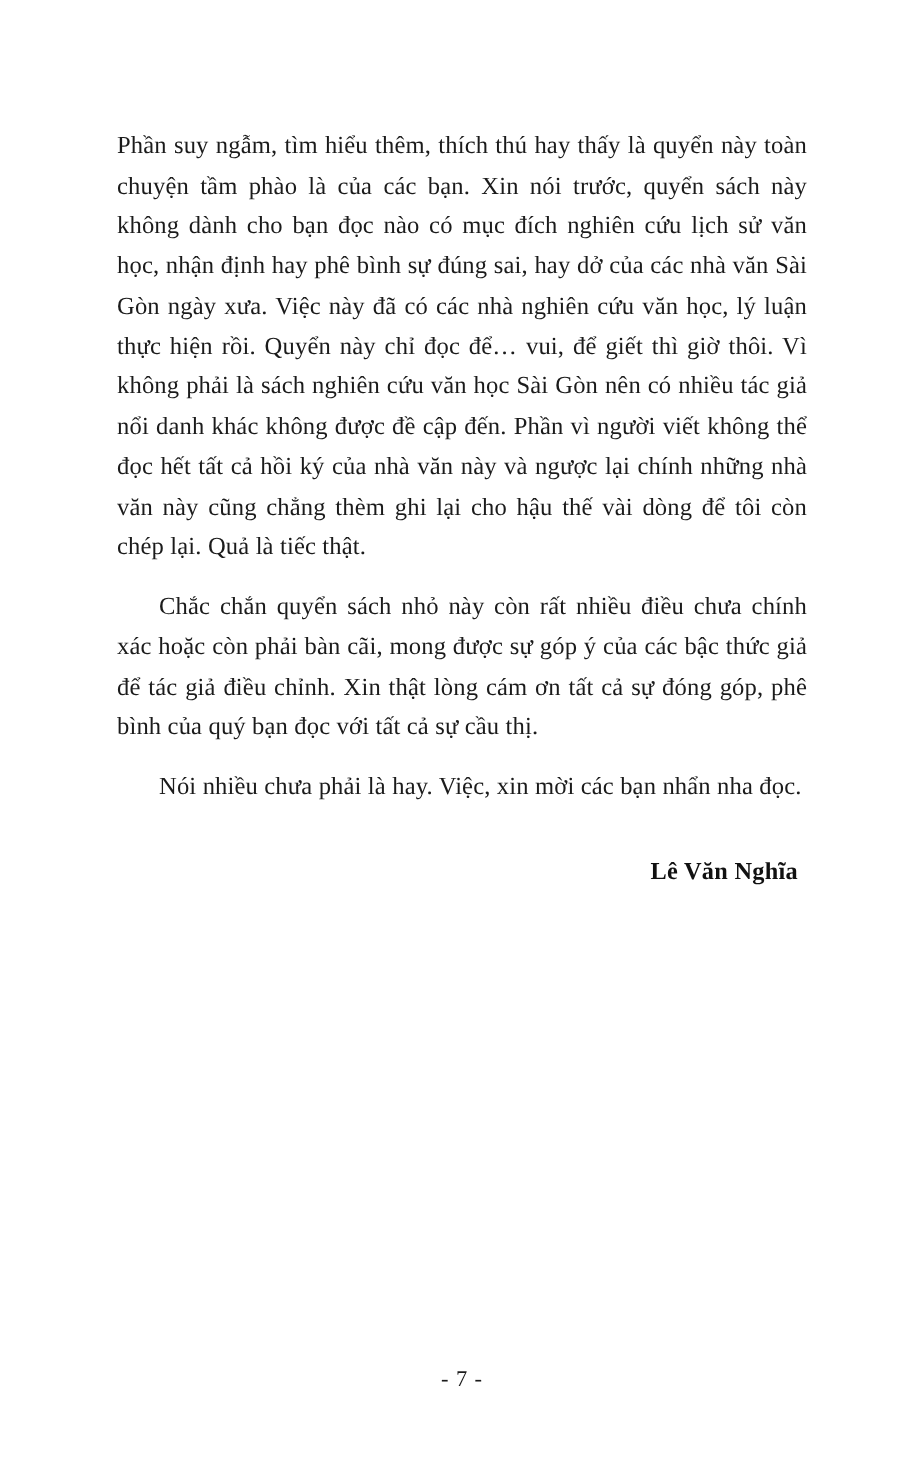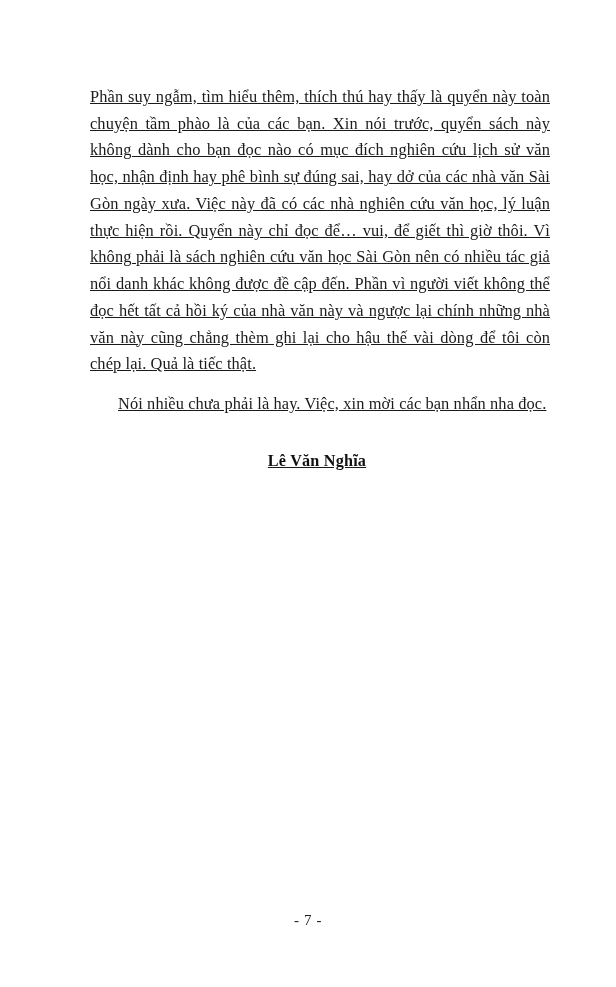--- a/index.html
+++ b/index.html
@@ -15,45 +15,44 @@
     overflow: hidden;
   }
   .page {
     position: relative;
     width: 616px;
     height: 987px;
     box-sizing: border-box;
   }
   .content {
     position: absolute;
-    left: 90px;
+    left: 78px;
     top: 84px;
     width: 460px;
-    text-decoration: underline;
   }
   .para {
     margin: 0 0 0 0;
     font-size: 16.4px;
     line-height: 1.63;
     text-align: justify;
     text-justify: inter-word;
     color: #1b1b1b;
     letter-spacing: 0.1px;
   }
   .para + .para {
     margin-top: 13px;
   }
   .para.indent {
     text-indent: 28px;
   }
   .signature {
     margin-top: 34px;
     font-size: 16.2px;
     font-weight: bold;
-    text-align: center;
+    text-align: right;
     padding-right: 6px;
     color: #111111;
     letter-spacing: 0.2px;
   }
   .folio {
     position: absolute;
     left: 0;
     right: 0;
     top: 912px;
     text-align: center;
@@ -61,17 +60,18 @@
     color: #1b1b1b;
     letter-spacing: 0.6px;
   }
 </style>
 </head>
 <body>
 
 <div class="page">
   <div class="content">
     <p class="para">Phần suy ngẫm, tìm hiểu thêm, thích thú hay thấy là quyển này toàn chuyện tầm phào là của các bạn. Xin nói trước, quyển sách này không dành cho bạn đọc nào có mục đích nghiên cứu lịch sử văn học, nhận định hay phê bình sự đúng sai, hay dở của các nhà văn Sài Gòn ngày xưa. Việc này đã có các nhà nghiên cứu văn học, lý luận thực hiện rồi. Quyển này chỉ đọc để… vui, để giết thì giờ thôi. Vì không phải là sách nghiên cứu văn học Sài Gòn nên có nhiều tác giả nổi danh khác không được đề cập đến. Phần vì người viết không thể đọc hết tất cả hồi ký của nhà văn này và ngược lại chính những nhà văn này cũng chẳng thèm ghi lại cho hậu thế vài dòng để tôi còn chép lại. Quả là tiếc thật.</p>
+    <p class="para indent">Chắc chắn quyển sách nhỏ này còn rất nhiều điều chưa chính xác hoặc còn phải bàn cãi, mong được sự góp ý của các bậc thức giả để tác giả điều chỉnh. Xin thật lòng cám ơn tất cả sự đóng góp, phê bình của quý bạn đọc với tất cả sự cầu thị.</p>
     <p class="para indent">Nói nhiều chưa phải là hay. Việc, xin mời các bạn nhẩn nha đọc.</p>
     <div class="signature">Lê Văn Nghĩa</div>
   </div>
   <div class="folio">- 7 -</div>
 </div>
 
 </body></html>

